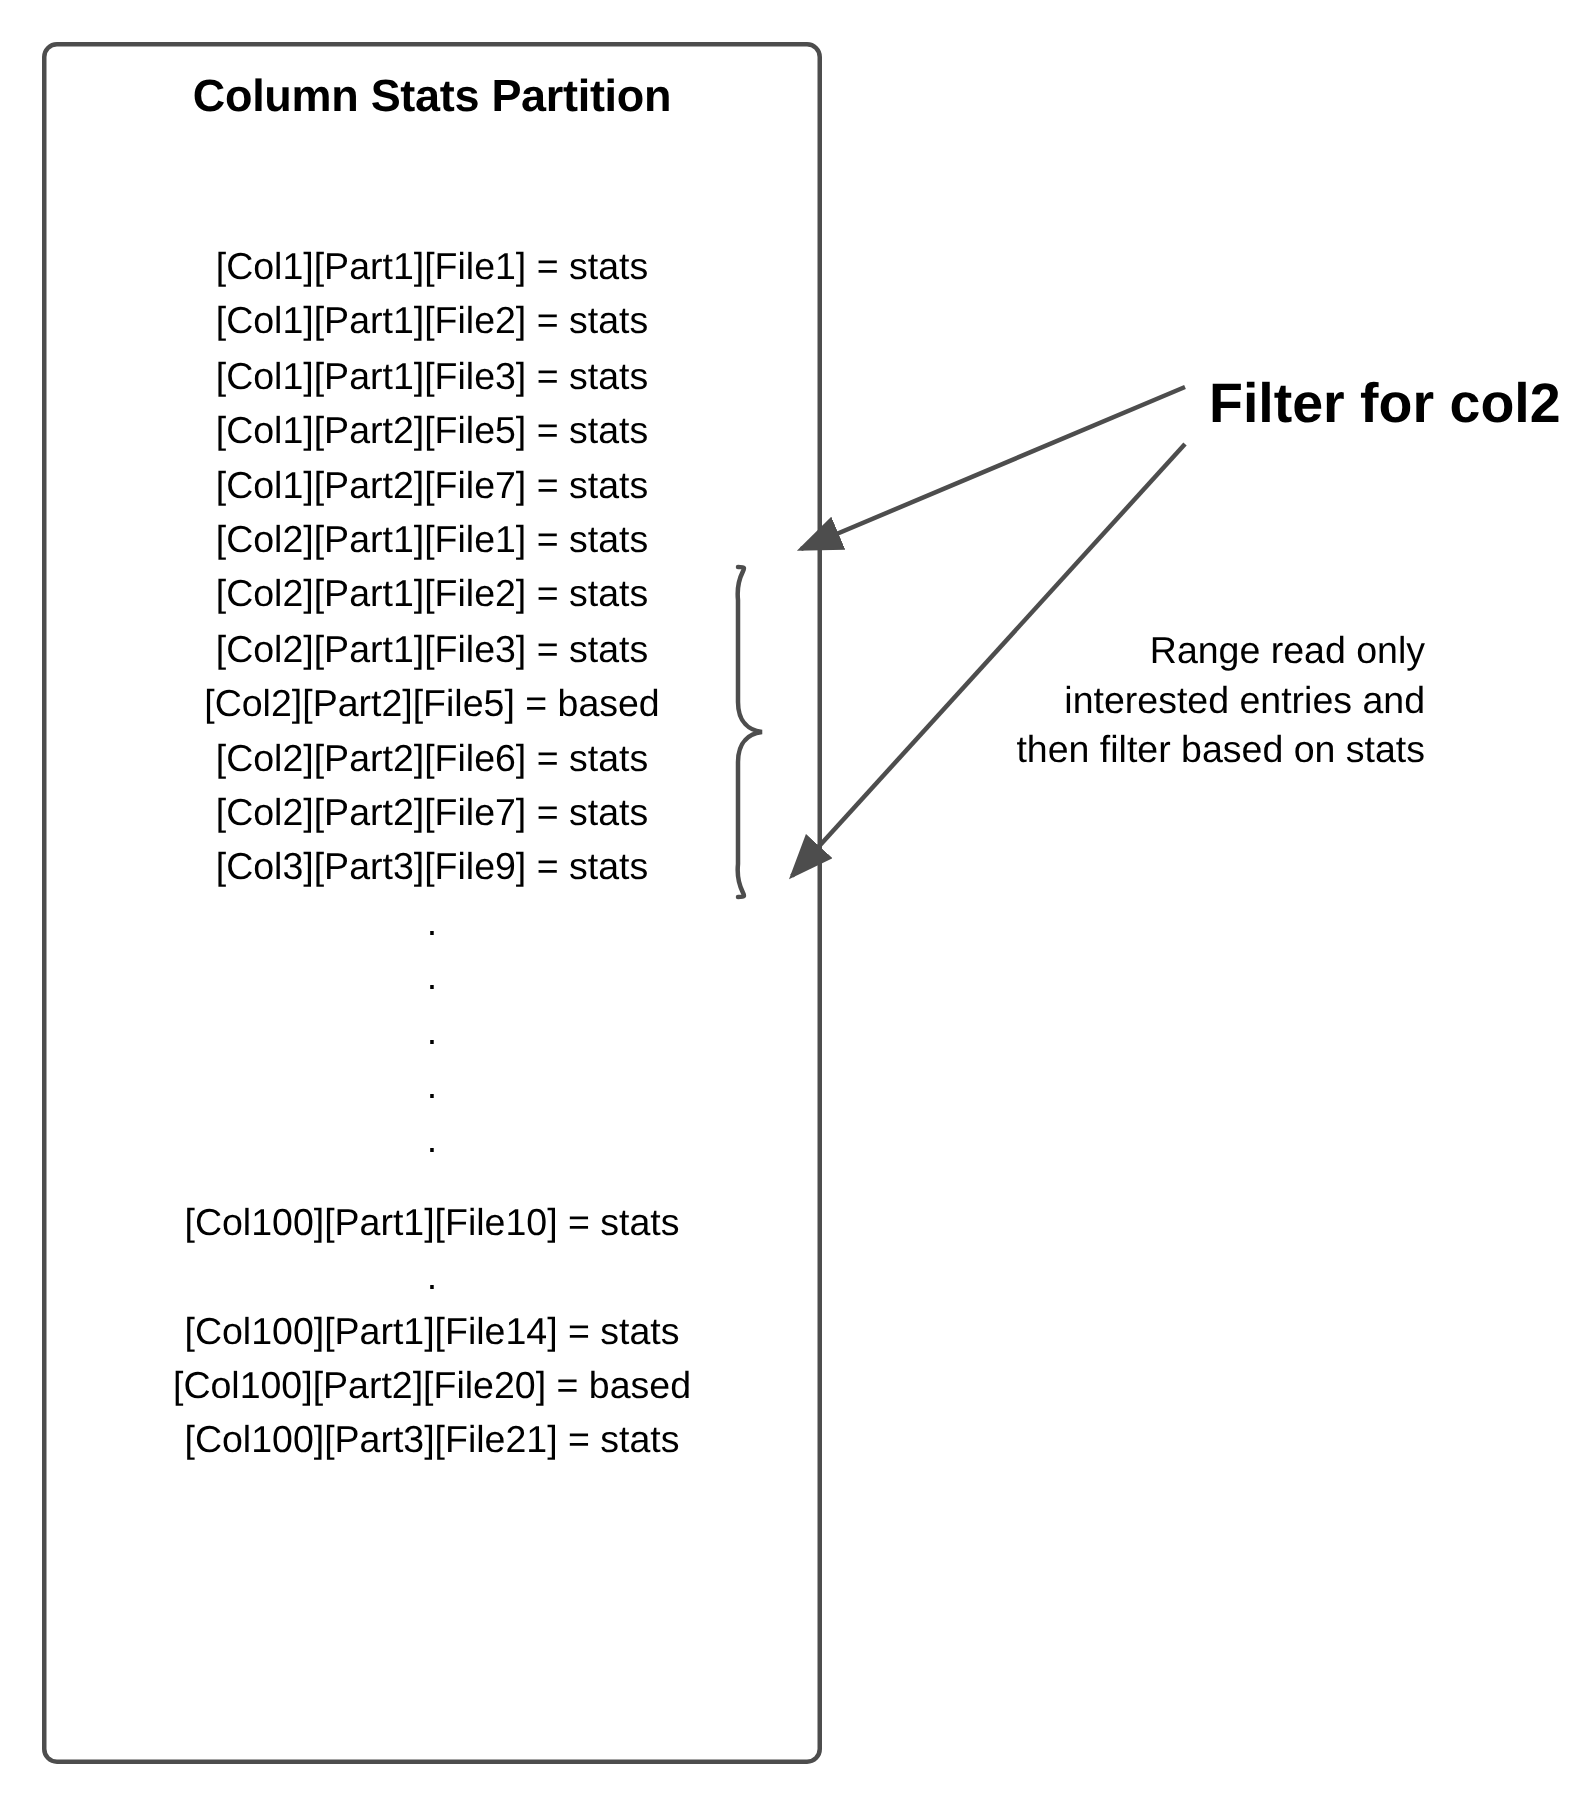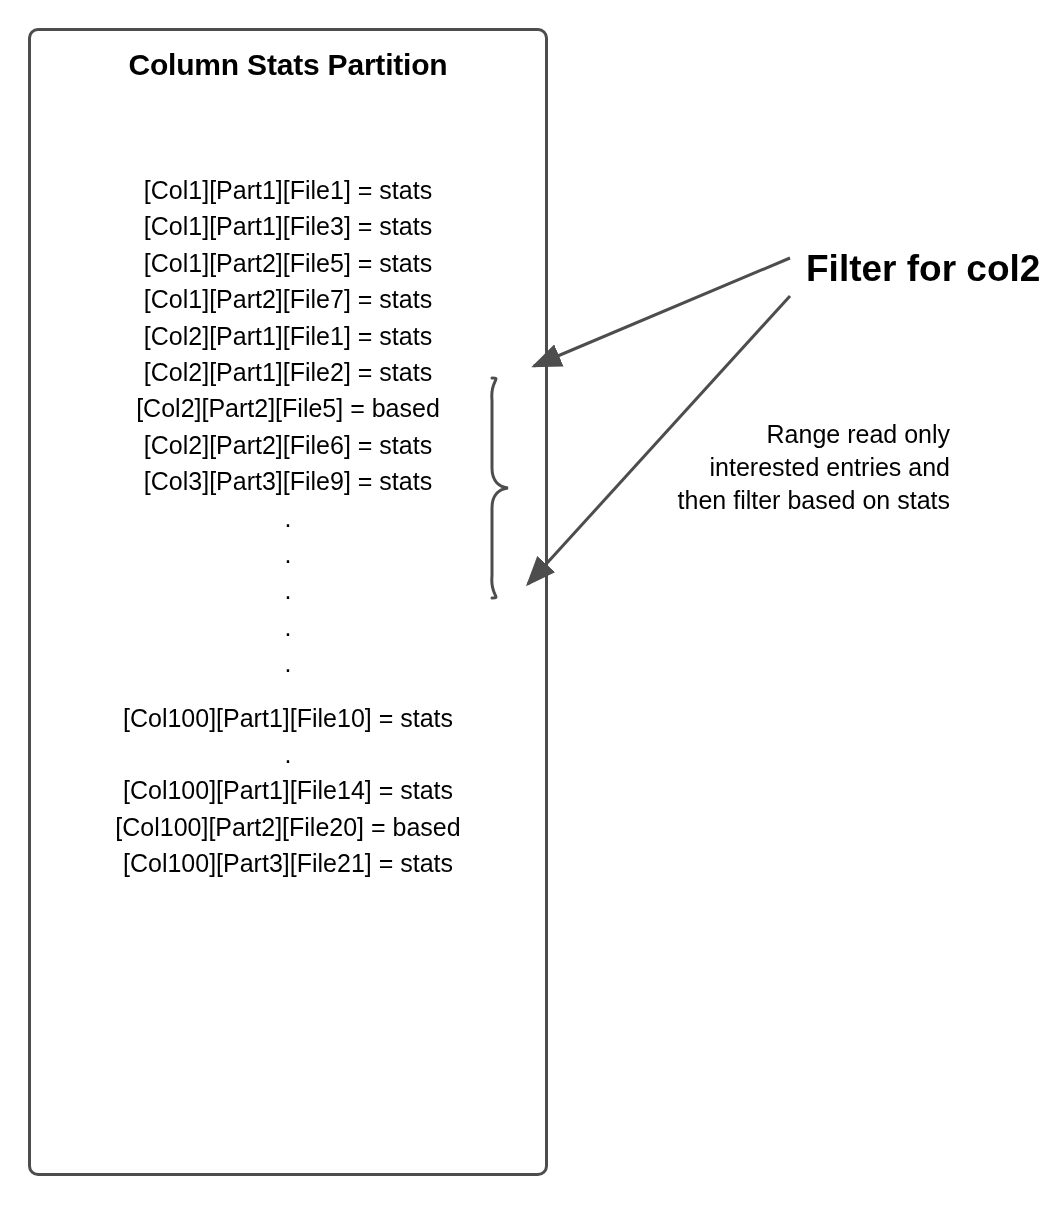--- a/index.html
+++ b/index.html
@@ -45,21 +45,21 @@
     text-align: center;
     font-size: 30px;
     font-weight: bold;
     letter-spacing: -0.2px;
   }
 
   
   .entry-list {
     position: absolute;
     left: 28px;
-    top: 172px;
+    top: 160px;
     width: 520px;
     text-align: center;
   }
   .entry {
     font-size: 25px;
     line-height: 36.4px;
     white-space: pre;
   }
   .dot-row {
     font-size: 25px;
@@ -104,27 +104,30 @@
 <body>
 
 <div id="canvas">
 
   <div class="stats-box"></div>
 
   <div class="box-title">Column Stats Partition</div>
 
   <div class="entry-list">
     <div class="entry">[Col1][Part1][File1] = stats</div>
+    <div class="entry">[Col1][Part1][File2] = stats</div>
     <div class="entry">[Col1][Part1][File3] = stats</div>
     <div class="entry">[Col1][Part2][File5] = stats</div>
     <div class="entry">[Col1][Part2][File7] = stats</div>
     <div class="entry">[Col2][Part1][File1] = stats</div>
     <div class="entry">[Col2][Part1][File2] = stats</div>
+    <div class="entry">[Col2][Part1][File3] = stats</div>
     <div class="entry">[Col2][Part2][File5] = based</div>
     <div class="entry">[Col2][Part2][File6] = stats</div>
+    <div class="entry">[Col2][Part2][File7] = stats</div>
     <div class="entry">[Col3][Part3][File9] = stats</div>
 
     <div class="dot-row">.</div>
     <div class="dot-row">.</div>
     <div class="dot-row">.</div>
     <div class="dot-row">.</div>
     <div class="dot-row">.</div>
 
     <div class="spacer-row"></div>
     <div class="entry">[Col100][Part1][File10] = stats</div>

